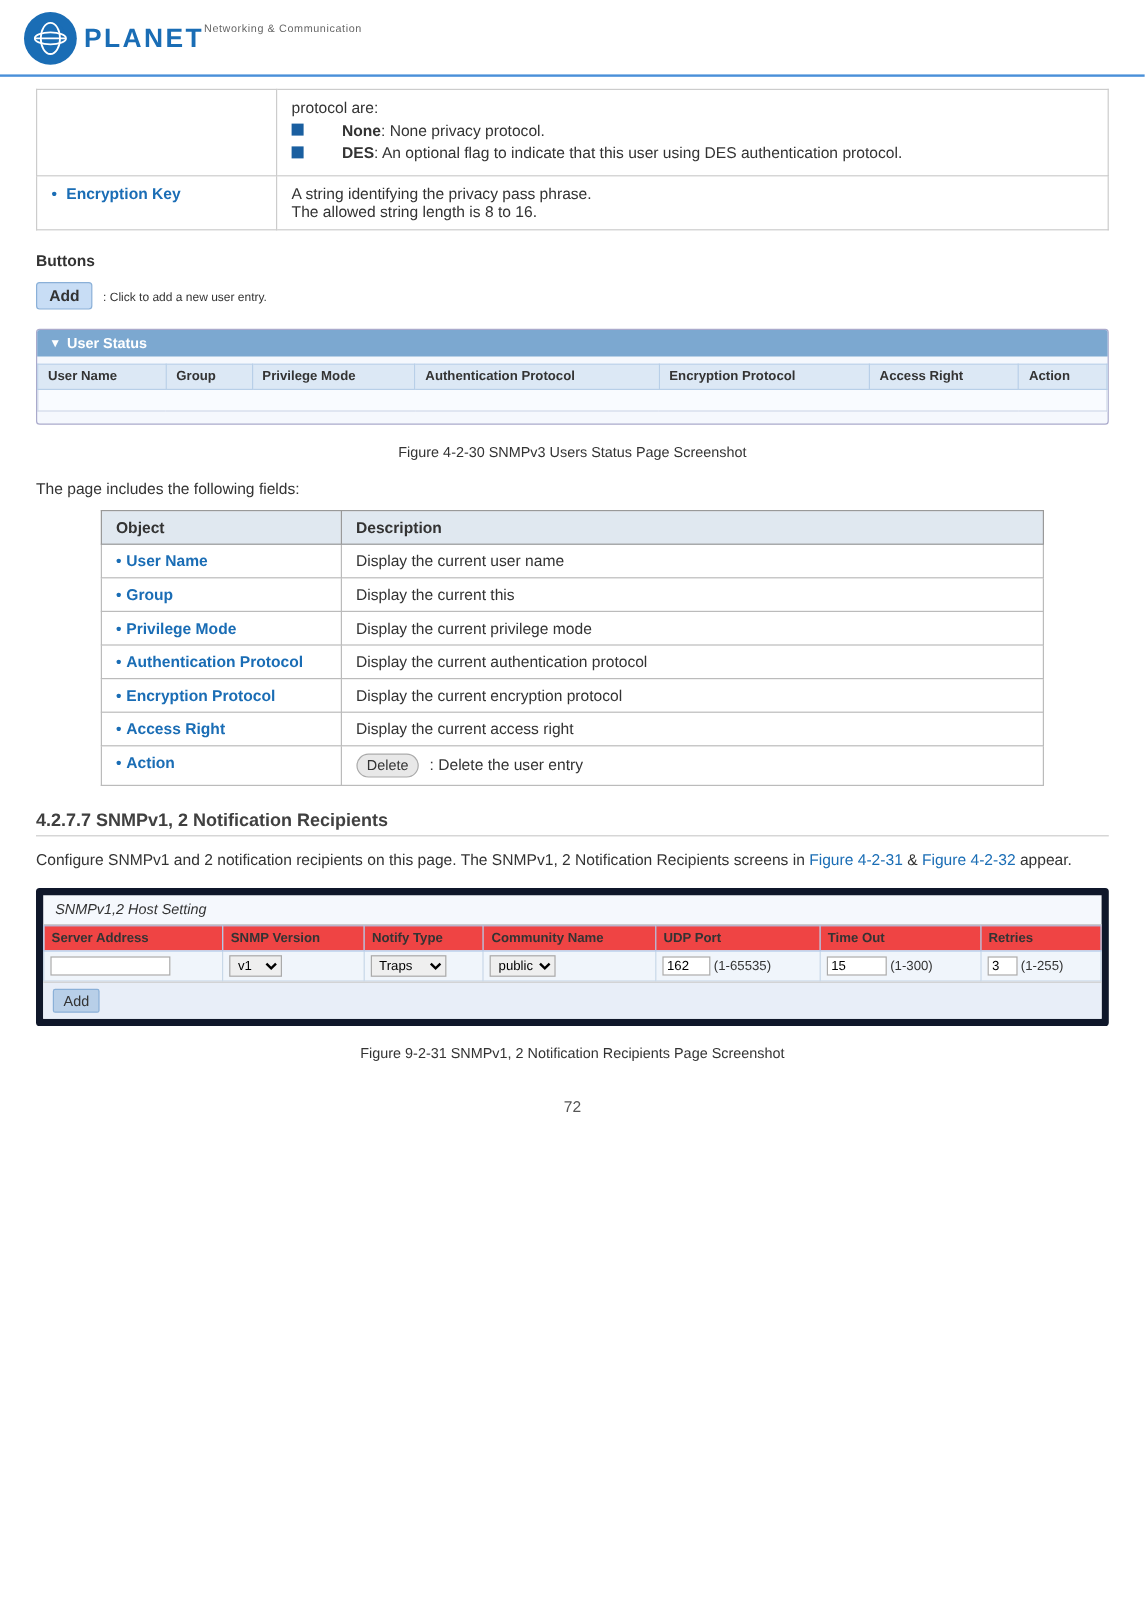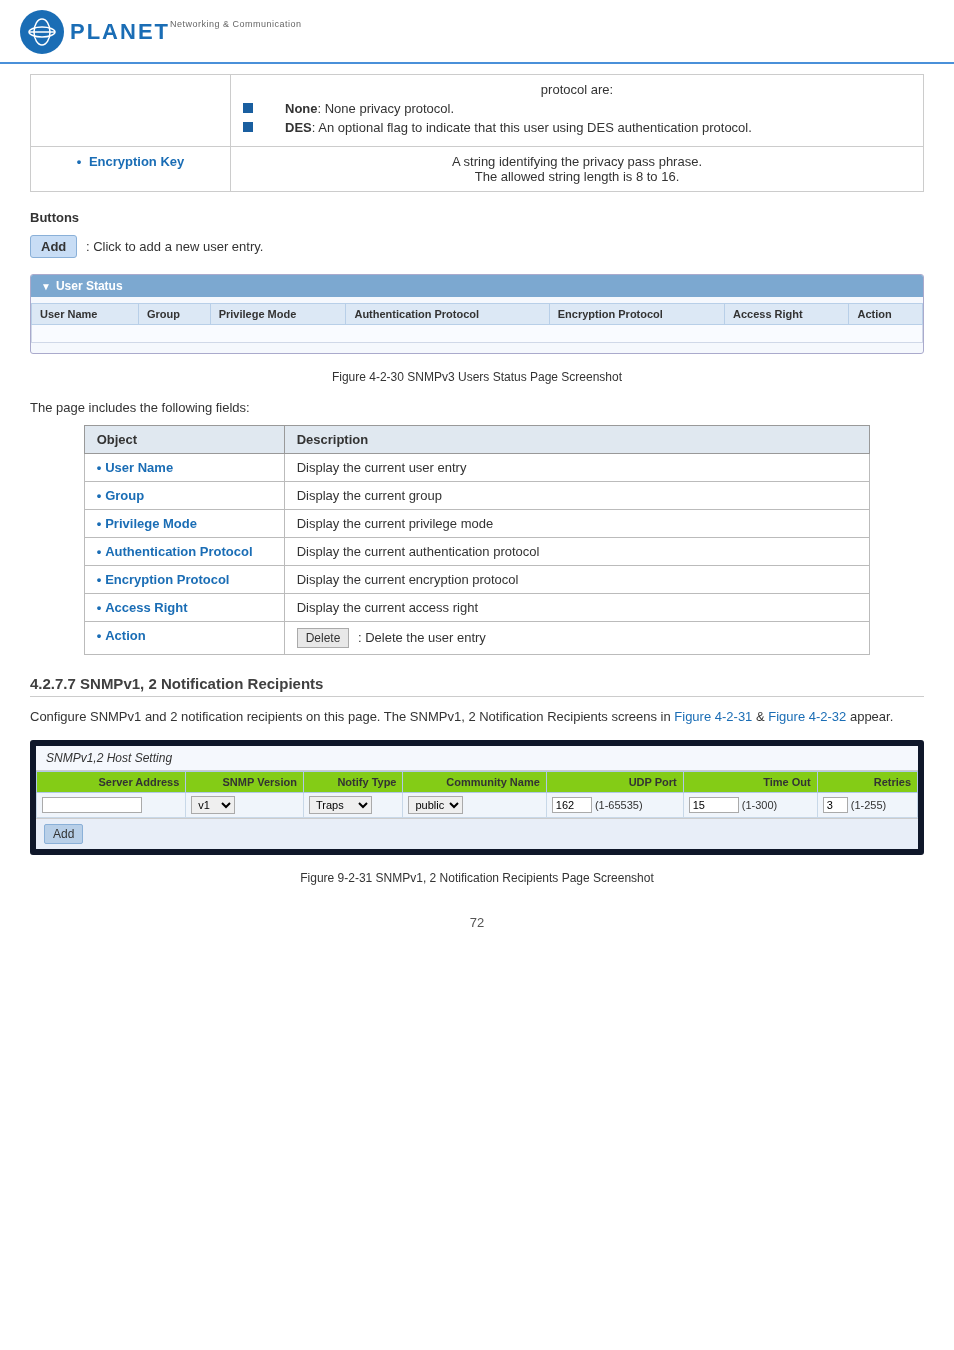--- a/index.html
+++ b/index.html
@@ -60,21 +60,20 @@
     .info-table {
       width: 100%;
       border-collapse: collapse;
       margin-bottom: 18px;
       border: 1px solid #ccc;
     }
     .info-table td {
       border: 1px solid #ccc;
       padding: 7px 12px;
       vertical-align: top;
-      text-align: center;
     }
     .info-table td:first-child {
       width: 200px;
       font-weight: bold;
       color: #1a6db5;
     }
 
     .bullet-item {
       display: flex;
       align-items: flex-start;
@@ -108,21 +107,21 @@
       border-radius: 3px;
     }
     .btn-delete {
       display: inline-block;
       background: #e8e8e8;
       border: 1px solid #aaa;
       padding: 2px 8px;
       font-size: 12px;
       color: #333;
       cursor: pointer;
-      border-radius: 0;
+      border-radius: 10px;
       margin-right: 5px;
     }
     .btn-add-small {
       display: inline-block;
       background: #b8cfe8;
       border: 1px solid #8ab0d8;
       padding: 2px 8px;
       font-size: 12px;
       color: #333;
       cursor: pointer;
@@ -253,24 +252,24 @@
       color: #333;
       border-bottom: 1px solid #ccc;
       font-style: italic;
     }
     .snmp-table {
       width: 100%;
       border-collapse: collapse;
       font-size: 11px;
     }
     .snmp-table th {
-      background: #84cc16;
+      background: #ef4444;
       border: 1px solid #b0c8e8;
       padding: 4px 6px;
-      text-align: right;
+      text-align: left;
       font-weight: bold;
       color: #333;
       font-size: 11px;
     }
     .snmp-table td {
       border: 1px solid #c8d8e8;
       padding: 3px 5px;
       background: #f0f5fb;
     }
     .snmp-table input[type="text"] {
@@ -293,21 +292,21 @@
     
     .page-number {
       text-align: center;
       font-size: 13px;
       color: #555;
       margin-top: 30px;
       padding-bottom: 20px;
     }
 
     .inline-note {
-      font-size: 13px;
+      font-size: 10px;
     }
   </style>
 </head>
 <body>
 
 <div class="header">
   <div class="logo-area">
     <div class="logo-circle">
       <svg viewBox="0 0 28 28" xmlns="http://www.w3.org/2000/svg">
         <circle cx="14" cy="14" r="13" fill="#1a6db5"></circle>
@@ -398,25 +397,25 @@
   <table class="fields-table">
     <thead>
       <tr>
         <th>Object</th>
         <th>Description</th>
       </tr>
     </thead>
     <tbody>
       <tr>
         <td><span class="field-bullet">•</span><span>User Name</span></td>
-        <td>Display the current user entry</td>
+        <td>Display the current user name</td>
       </tr>
       <tr>
         <td><span class="field-bullet">•</span><span>Group</span></td>
-        <td>Display the current group</td>
+        <td>Display the current this</td>
       </tr>
       <tr>
         <td><span class="field-bullet">•</span><span>Privilege Mode</span></td>
         <td>Display the current privilege mode</td>
       </tr>
       <tr>
         <td><span class="field-bullet">•</span><span>Authentication Protocol</span></td>
         <td>Display the current authentication protocol</td>
       </tr>
       <tr>

